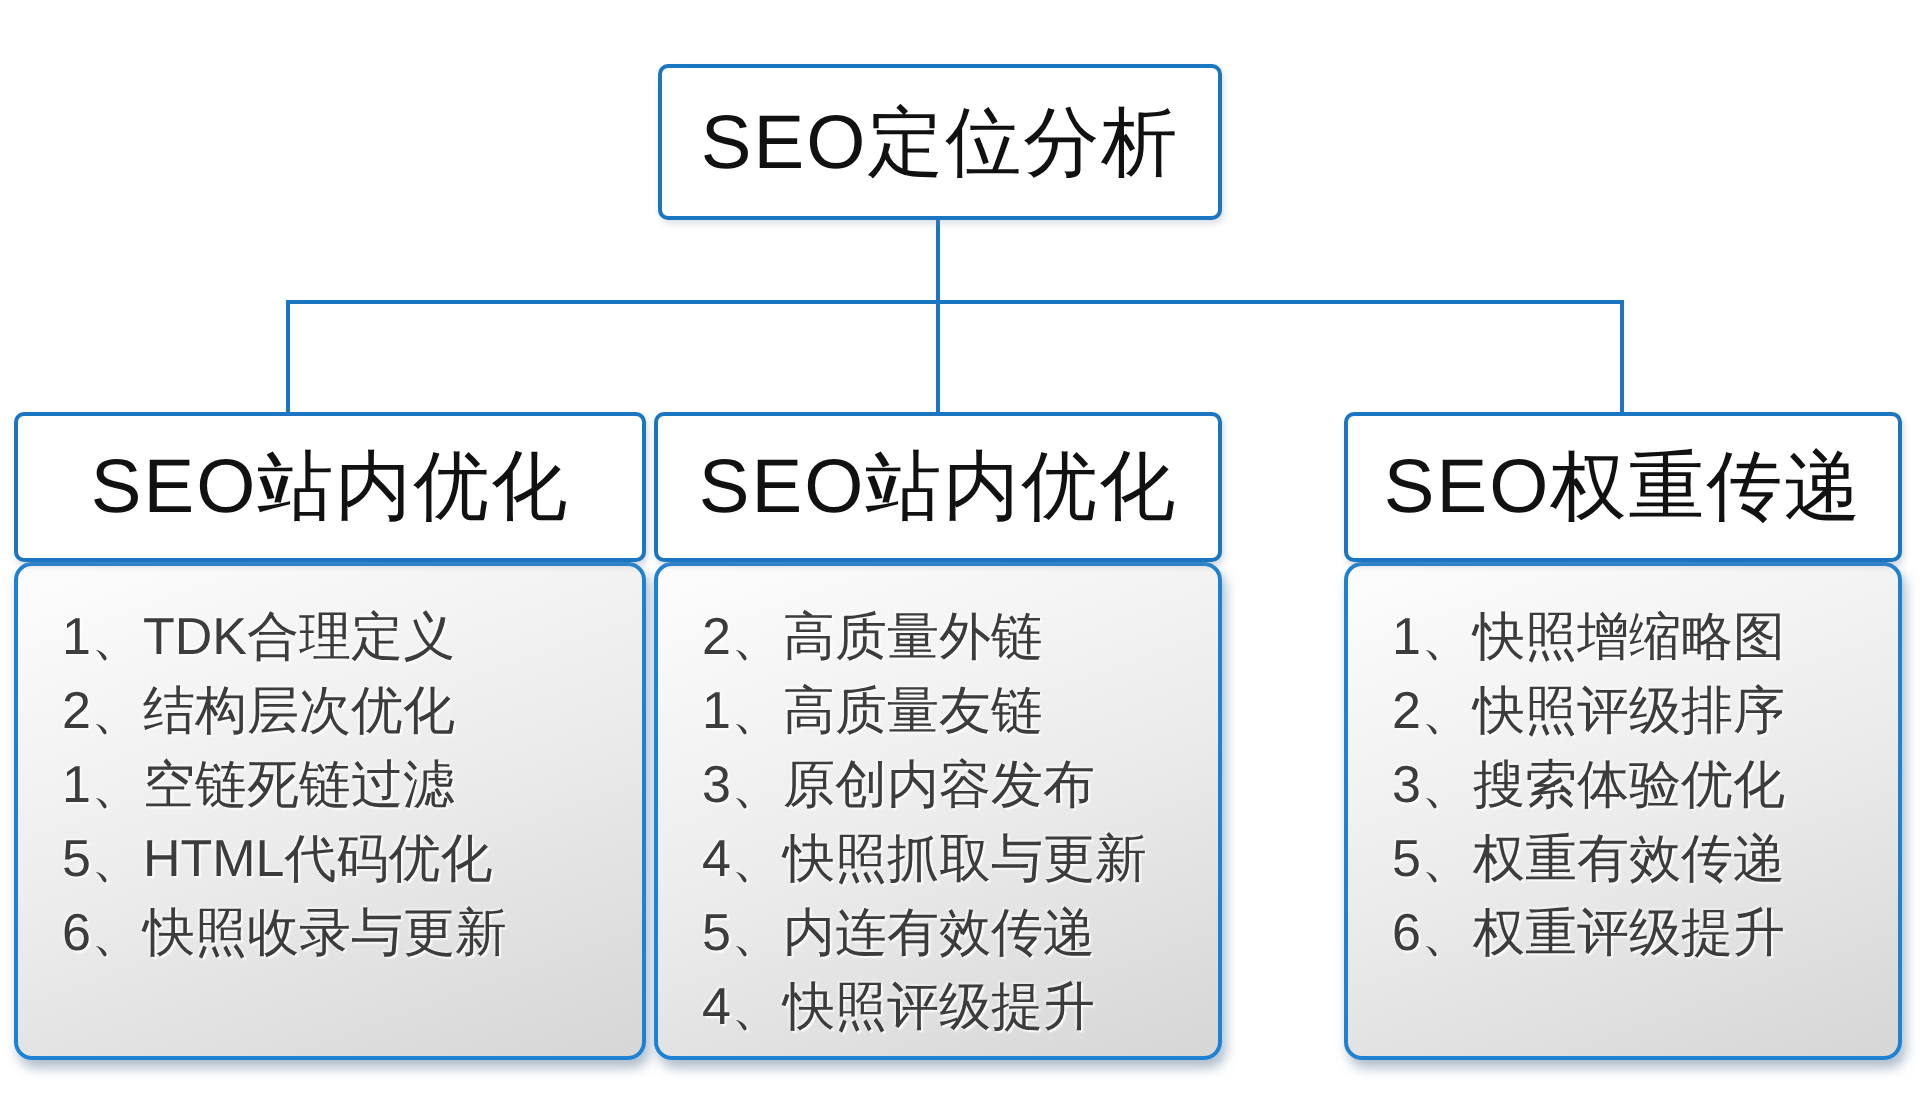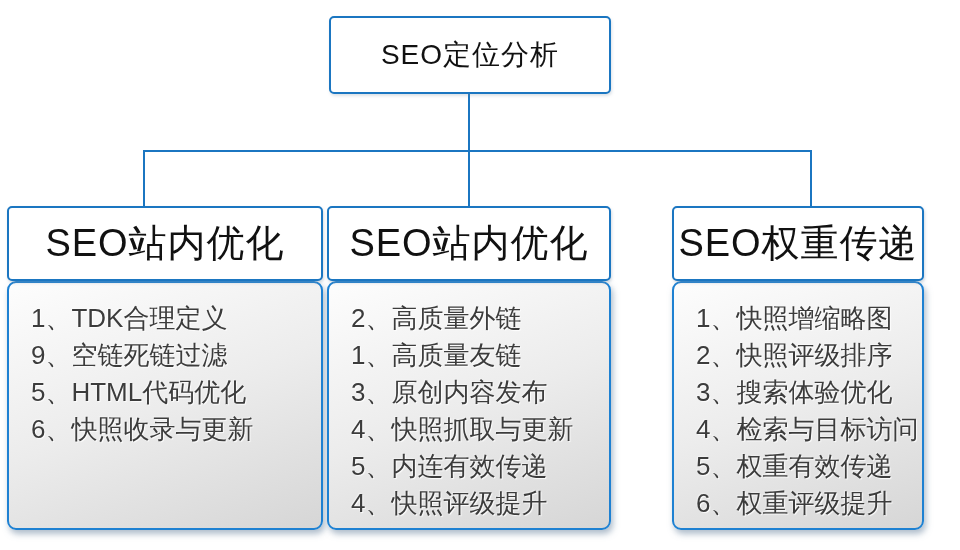--- a/index.html
+++ b/index.html
@@ -12,31 +12,31 @@
     position: relative;
     width: 960px;
     height: 550px;
     background: #ffffff;
     overflow: hidden;
   }
   
   .root-box {
     position: absolute;
     left: 329px;
-    top: 16px;
+    top: 32px;
     width: 282px;
     height: 78px;
     box-sizing: border-box;
     background: #ffffff;
     border: 2px solid #1b76c1;
     border-radius: 5px;
     display: flex;
     align-items: center;
     justify-content: center;
-    font-size: 28px;
+    font-size: 38px;
     color: #111111;
     letter-spacing: 1px;
     box-shadow: 1px 2px 3px rgba(120,140,160,0.25);
     z-index: 3;
   }
   
   .line {
     position: absolute;
     background: #1b76c1;
     z-index: 1;
@@ -46,21 +46,21 @@
   .line-v-left   { left: 143px; top: 150px; width: 2px;   height: 57px; }
   .line-v-right  { left: 810px; top: 150px; width: 2px;   height: 57px; }
   
   .col {
     position: absolute;
     top: 206px;
     z-index: 2;
   }
   .col-1 { left: 7px;   width: 316px; }
   .col-2 { left: 327px; width: 284px; }
-  .col-3 { left: 672px; width: 252px; }
+  .col-3 { left: 672px; width: 279px; }
   .col-header {
     box-sizing: border-box;
     width: 100%;
     height: 75px;
     background: #ffffff;
     border: 2px solid #1b76c1;
     border-radius: 5px;
     display: flex;
     align-items: center;
     justify-content: center;
@@ -110,21 +110,22 @@
   <div class="line line-v-left"></div>
   <div class="line line-v-right"></div>
 
   <div class="col col-1">
     <div class="col-header">
       <span>SEO站内优化</span>
     </div>
     <div class="col-list">
       <ul>
           <li>1、TDK合理定义</li>
-          <li>9、空链死链过滤</li>
+          <li>2、结构层次优化</li>
+          <li>1、空链死链过滤</li>
           <li>5、HTML代码优化</li>
           <li>6、快照收录与更新</li>
         </ul>
     </div>
   </div>
 
   <div class="col col-2">
     <div class="col-header">
       <span>SEO站内优化</span>
     </div>
@@ -142,20 +143,19 @@
 
   <div class="col col-3">
     <div class="col-header">
       <span>SEO权重传递</span>
     </div>
     <div class="col-list">
       <ul>
           <li>1、快照增缩略图</li>
           <li>2、快照评级排序</li>
           <li>3、搜索体验优化</li>
-          <li>4、检索与目标访问</li>
           <li>5、权重有效传递</li>
           <li>6、权重评级提升</li>
         </ul>
     </div>
   </div>
 
 </div>
 
 </body></html>

